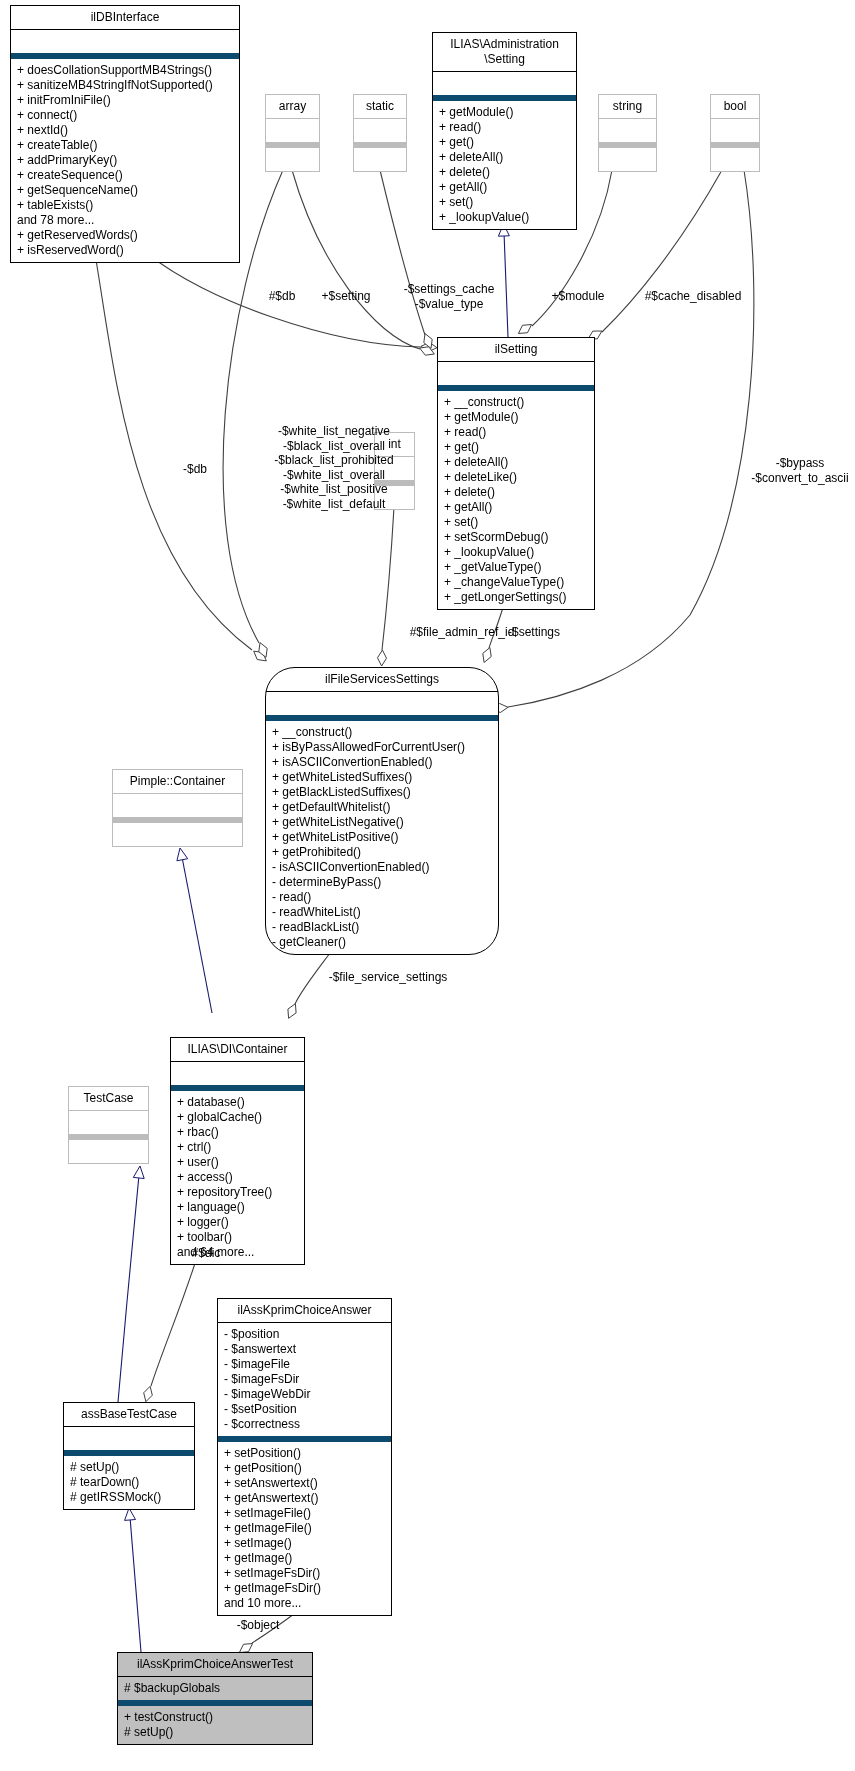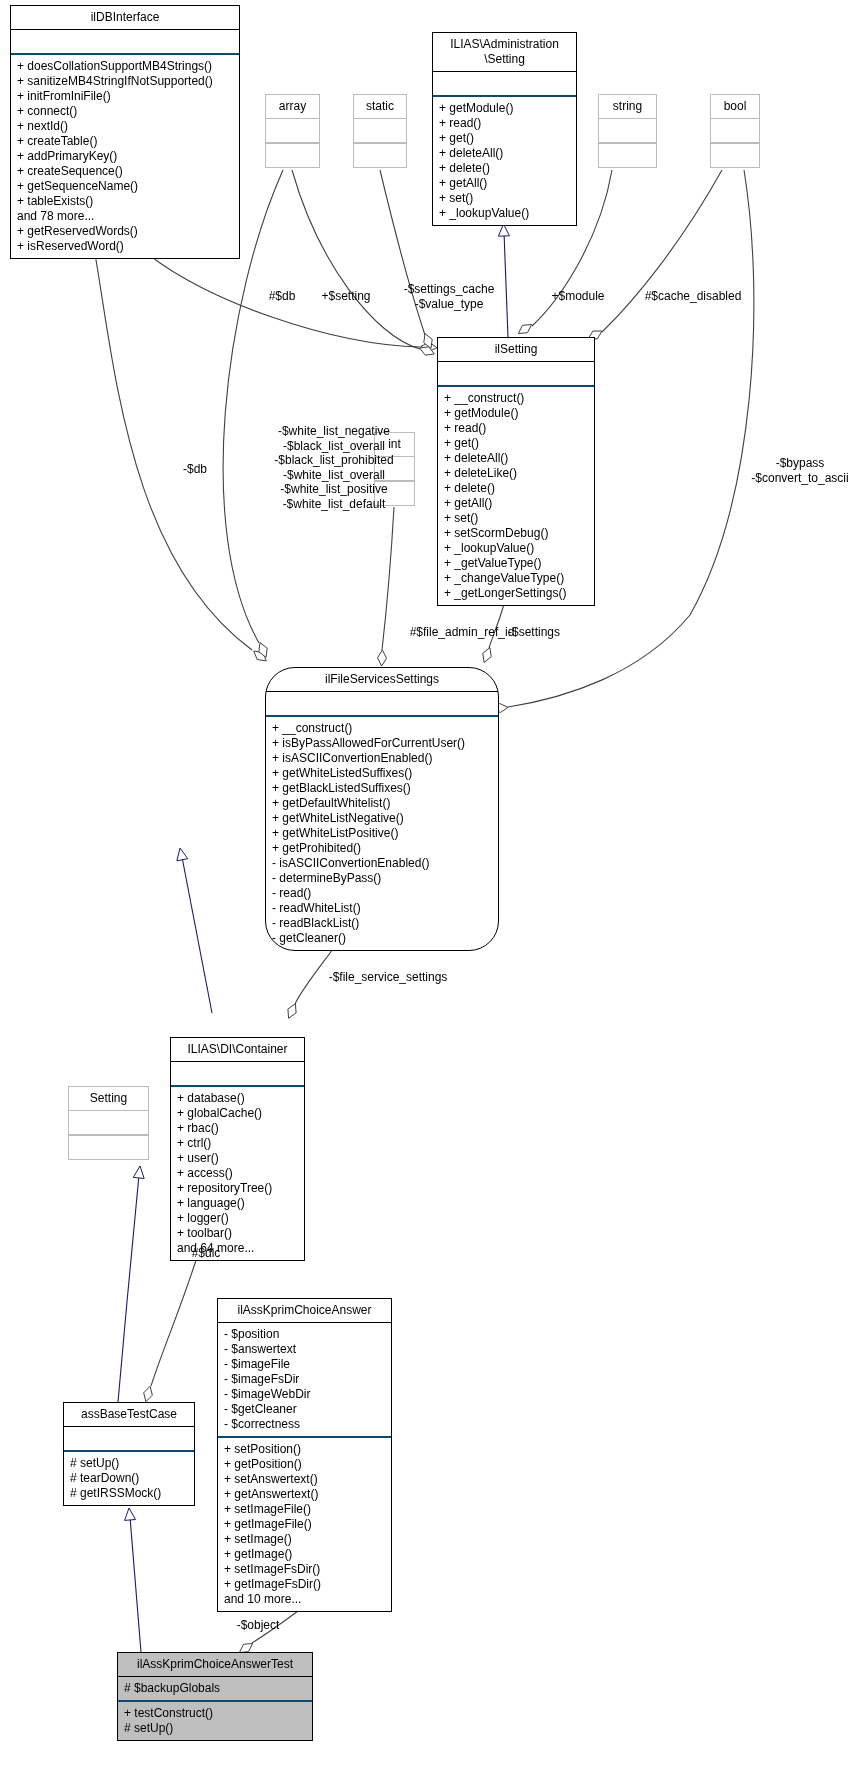--- a/index.html
+++ b/index.html
@@ -11,21 +11,21 @@
   }
   svg.edges{position:absolute;left:0;top:0;z-index:1;}
   .cls{
     position:absolute;z-index:2;background:#ffffff;
     border:1px solid #000;font-size:12px;line-height:15px;
   }
   .cls .ttl{
     text-align:center;padding:4px 4px;border-bottom:1px solid #000;
     white-space:pre-line;
   }
-  .cls .sec{padding:4px 6px;border-bottom:2px solid #0c4a6e;}
+  .cls .sec{padding:4px 6px;border-bottom:6px solid #0c4a6e;}
   .cls .sec:last-child{border-bottom:none;}
   .cls .sec.empty{height:15px;}
   .cls .m{white-space:nowrap;}
   .cls.primitive{border-color:#bcbcbc;}
   .cls.primitive .ttl,.cls.primitive .sec{border-color:#bcbcbc;}
   .cls.highlight{background:#bfbfbf;}
   .elabel{
     position:absolute;z-index:3;transform:translate(-50%,-50%);
     font-size:12px;line-height:14.5px;white-space:pre;text-align:center;
   }
@@ -163,60 +163,65 @@
         <div class="m">+ getWhiteListPositive()</div>
         <div class="m">+ getProhibited()</div>
         <div class="m">- isASCIIConvertionEnabled()</div>
         <div class="m">- determineByPass()</div>
         <div class="m">- read()</div>
         <div class="m">- readWhiteList()</div>
         <div class="m">- readBlackList()</div>
         <div class="m">- getCleaner()</div>
       </div>
     </div>
+    <div class="cls primitive" style="left: 112px; top: 769px; width: 129px;">
+      <div class="ttl">Pimple::Container</div>
+      <div class="sec empty"></div>
+      <div class="sec empty"></div>
+    </div>
     <div class="cls" style="left: 170px; top: 1013px; width: 133px; margin-top: 24px;">
       <div class="ttl">ILIAS\DI\Container</div>
       <div class="sec empty"></div>
       <div class="sec">
         <div class="m">+ database()</div>
         <div class="m">+ globalCache()</div>
         <div class="m">+ rbac()</div>
         <div class="m">+ ctrl()</div>
         <div class="m">+ user()</div>
         <div class="m">+ access()</div>
         <div class="m">+ repositoryTree()</div>
         <div class="m">+ language()</div>
         <div class="m">+ logger()</div>
         <div class="m">+ toolbar()</div>
         <div class="m">and 64 more...</div>
       </div>
     </div>
     <div class="cls primitive" style="left: 68px; top: 1086px; width: 79px;">
-      <div class="ttl">Setting</div>
+      <div class="ttl">TestCase</div>
       <div class="sec empty"></div>
       <div class="sec empty"></div>
     </div>
     <div class="cls" style="left: 63px; top: 1402px; width: 130px;">
       <div class="ttl">assBaseTestCase</div>
       <div class="sec empty"></div>
       <div class="sec">
         <div class="m"># setUp()</div>
         <div class="m"># tearDown()</div>
         <div class="m"># getIRSSMock()</div>
       </div>
     </div>
     <div class="cls" style="left: 217px; top: 1298px; width: 173px;">
       <div class="ttl">ilAssKprimChoiceAnswer</div>
       <div class="sec">
         <div class="m">- $position</div>
         <div class="m">- $answertext</div>
         <div class="m">- $imageFile</div>
         <div class="m">- $imageFsDir</div>
         <div class="m">- $imageWebDir</div>
-        <div class="m">- $getCleaner</div>
+        <div class="m">- $setPosition</div>
         <div class="m">- $correctness</div>
       </div>
       <div class="sec">
         <div class="m">+ setPosition()</div>
         <div class="m">+ getPosition()</div>
         <div class="m">+ setAnswertext()</div>
         <div class="m">+ getAnswertext()</div>
         <div class="m">+ setImageFile()</div>
         <div class="m">+ getImageFile()</div>
         <div class="m">+ setImage()</div>

